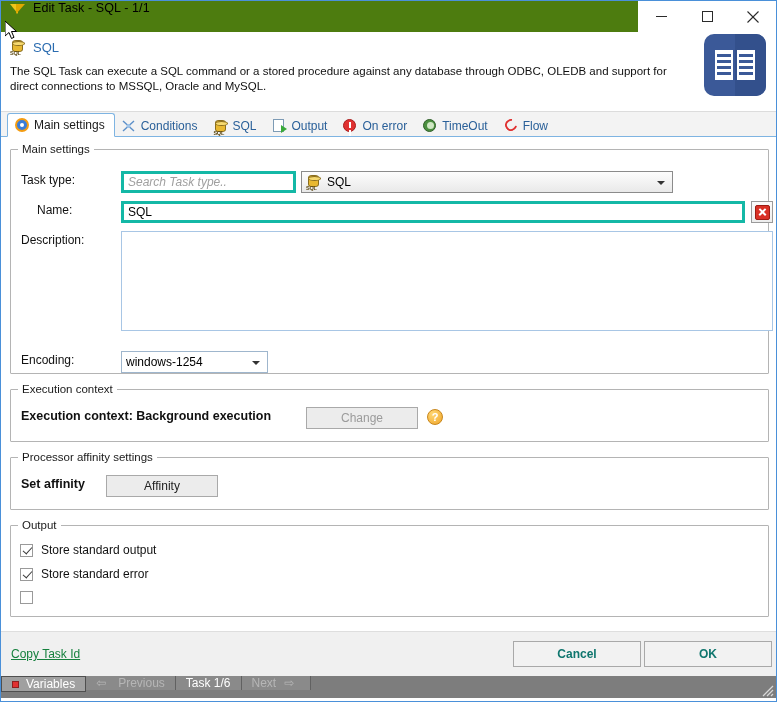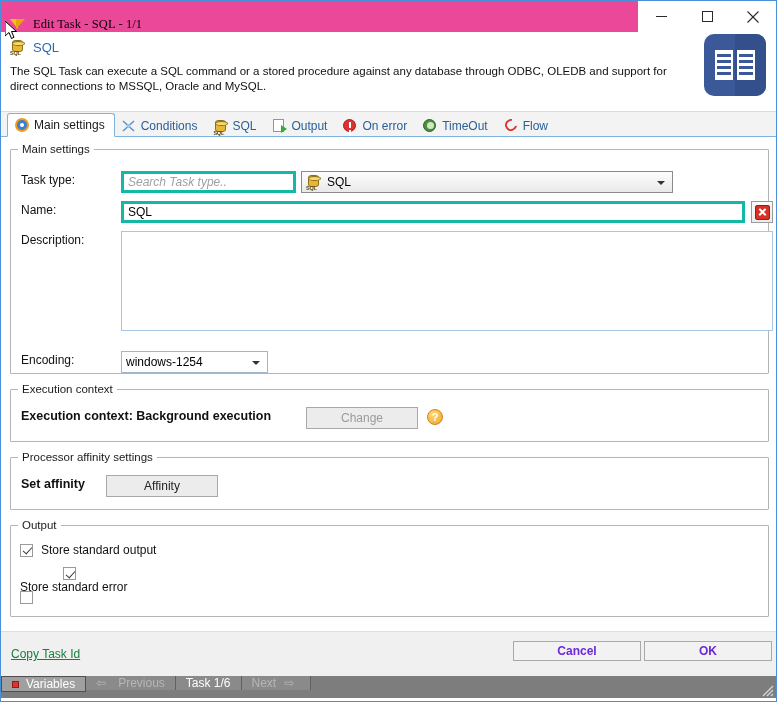--- a/index.html
+++ b/index.html
@@ -17,24 +17,23 @@
     width: 777px; height: 702px;
     background: #ffffff;
     border: 1px solid #4a90d9;
     overflow: hidden;
   }
 
   
   .titlebar {
     position: relative;
     height: 31px;
-    background: #ec4899;
+    background: #4d7c0f;
     display: flex;
-    align-items: flex-end;
-    font-family: Liberation Serif, serif;
+    align-items: flex-start;
   }
   .title-icon {
     margin-left: 9px; margin-right: 7px;
     width: 16px; height: 16px;
     position: relative;
   }
   .title-icon .v1, .title-icon .v2 {
     position: absolute;
     width: 0; height: 0;
   }
@@ -355,26 +354,26 @@
   }
   .link {
     position: absolute;
     left: 10px; top: 15px;
     font-size: 12px;
     color: #15803d;
     text-decoration: underline;
   }
   .footbtn {
     position: absolute; top: 9px;
-    height: 20px;
+    height: 26px;
     border: 1px solid #a9a9a9;
     background: #f2f2f2;
     font-size: 12px;
     font-weight: bold;
-    color: #6d28d9;
+    color: #0f766e;
     display: flex; align-items: center; justify-content: center;
   }
   .btn-cancel { right: 135px; width: 128px; }
   .btn-ok { right: 4px; width: 128px; }
 
   
   .statusbar {
     position: relative;
     height: 22px;
     background: #7d7d7d;
@@ -543,21 +542,21 @@
       <input class="ti" type="text" style="position: absolute; left: 110px; top: 16px; width: 175px; height: 22px;" placeholder="Search Task type..">
       <div class="combo" style="position:absolute; left:290px; top:16px; width:372px;">
         <span class="sqlicon" style="margin-right:5px;">
           <span class="cyl"></span>
             <span class="lbl">SQL</span>
         </span>
         <span>SQL</span>
         <span class="arrow"></span>
       </div>
 
-      <div class="row" style="left:10px; top:48px;">
+      <div class="row" style="left:26px; top:48px;">
         <span class="lbl">Name:</span>
       </div>
       <input class="ti" type="text" style="position: absolute; left: 110px; top: 46px; width: 624px; height: 22px;" value="SQL">
       <div class="redbtn" style="position:absolute; left:740px; top:46px;">
         <span class="sq"></span>
       </div>
 
       <div class="row" style="left:10px; top:78px;">
         <span class="lbl">Description:</span>
       </div>
@@ -590,21 +589,21 @@
     </fieldset>
 
     <fieldset class="group grp-out">
       <legend>Output</legend>
 
       <div class="cbrow" style="left:9px; top:12px;">
         <span class="cbox checked"></span>
         <span class="cblabel">Store standard output</span>
       </div>
 
-      <div class="cbrow" style="left:9px; top:36px;flex-direction:column;">
+      <div class="cbrow" style="left:9px; top:36px;">
         <span class="cbox checked"></span>
         <span class="cblabel">Store standard error</span>
       </div>
 
       <div class="cbrow" style="left:9px; top:60px;">
         <span class="cbox"></span>
       </div>
     </fieldset>
   </div>
 

